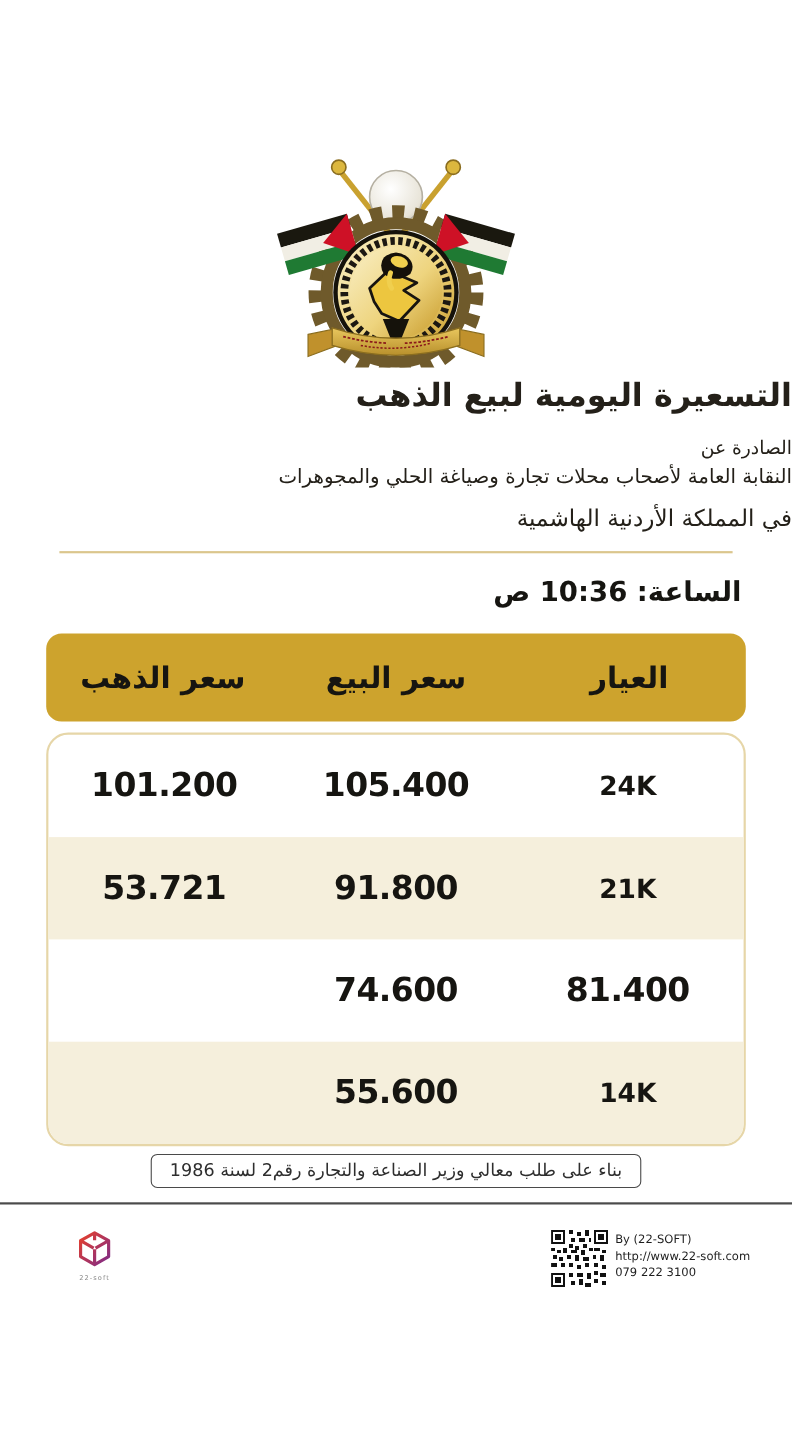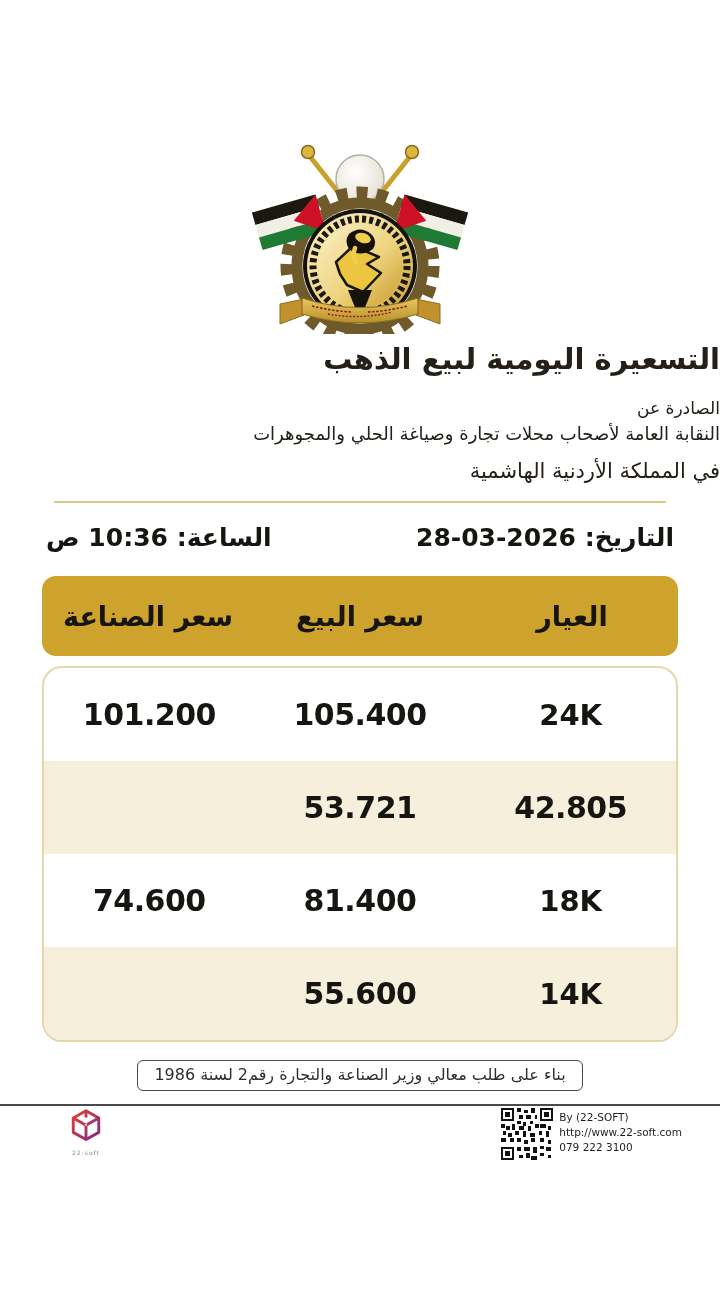--- a/index.html
+++ b/index.html
@@ -59,36 +59,36 @@
     background:#ffffff;
   }
   .tbl-row{
     height:93px;
     display:grid;grid-template-columns:1fr 1fr 1fr;
     direction:rtl;align-items:center;
     text-align:center;
     font-weight:bold;color:#161511;
   }
   .tbl-row:nth-child(even){background:#f5efdc;}
-  .cell-karat{font-size:29px;}
+  .cell-karat{font-size:24px;}
   .cell-num{font-size:30px;letter-spacing:-0.5px;direction:ltr;}
 
   
-  .note-wrap{margin-top:18px;text-align:center;}
+  .note-wrap{margin-top:7px;text-align:center;}
   .note-box{
     display:inline-block;
     border:1px solid #4a4a4a;border-radius:6px;
     padding:4px 16px 6px;
     font-size:16px;color:#2e2e2e;direction:rtl;
   }
 
   
   .footer-divider{margin-top:13px;width:720px;height:2px;background:#4a4a4a;}
   .footer-row{
-    margin-top:2px;padding:0 38px;
+    margin-top:23px;padding:0 38px;
     display:flex;justify-content:space-between;align-items:flex-start;gap:17px;
   }
   .company-logo{width:60px;text-align:center;margin-left:18px;}
   .company-logo .caption{font-size:6px;color:#8a8a8a;margin-top:1px;letter-spacing:1px;}
   .qr-block{display:flex;align-items:flex-start;gap:6px;}
   .qr-text{font-size:10.5px;color:#1d1d1d;line-height:1.45;padding-top:2px;text-align:left;}
 </style>
 </head>
 <body>
 
@@ -168,49 +168,45 @@
 </div>
 
 <div class="page-title center">التسعيرة اليومية لبيع الذهب</div>
 <div class="issued-by center">الصادرة عن</div>
 <div class="issuer center">النقابة العامة لأصحاب محلات تجارة وصياغة الحلي والمجوهرات</div>
 <div class="country center">في المملكة الأردنية الهاشمية</div>
 <div class="gold-divider"></div>
 
 <div class="datetime-row">
   <span class="dt-group">
-    <span>التاريخ:</span>
-    <span class="num">28-03-2026</span>
-  </span>
-  <span class="dt-group">
     <span>الساعة:</span>
     <span class="num">10:36</span>
     <span>ص</span>
   </span>
 </div>
 
 <div class="table-area">
   <div class="tbl-header">
     <div>العيار</div>
     <div>سعر البيع</div>
-    <div>سعر الصناعة</div>
+    <div>سعر الذهب</div>
   </div>
 
   <div class="tbl-body">
     <div class="tbl-row">
       <div class="cell-karat">24K</div>
       <div class="cell-num">105.400</div>
       <div class="cell-num">101.200</div>
     </div>
     <div class="tbl-row">
-      <div class="cell-num">42.805</div>
+      <div class="cell-karat">21K</div>
+      <div class="cell-num">91.800</div>
       <div class="cell-num">53.721</div>
     </div>
     <div class="tbl-row">
-      <div class="cell-karat">18K</div>
       <div class="cell-num">81.400</div>
       <div class="cell-num">74.600</div>
     </div>
     <div class="tbl-row">
       <div class="cell-karat">14K</div>
       <div class="cell-num">55.600</div>
     </div>
   </div>
 </div>
 

